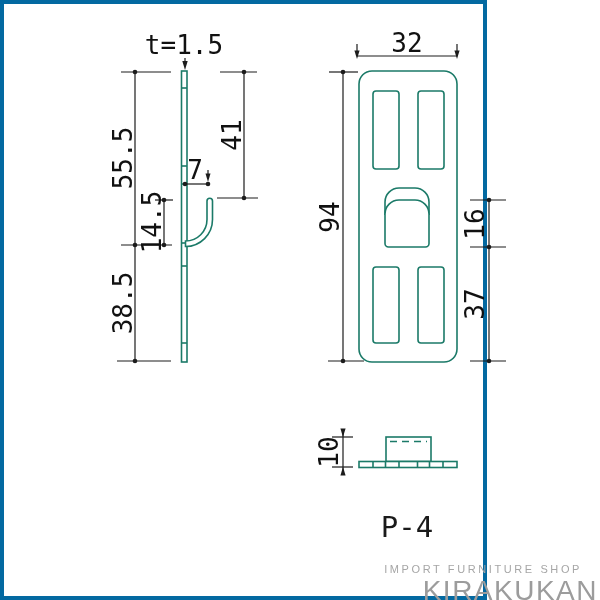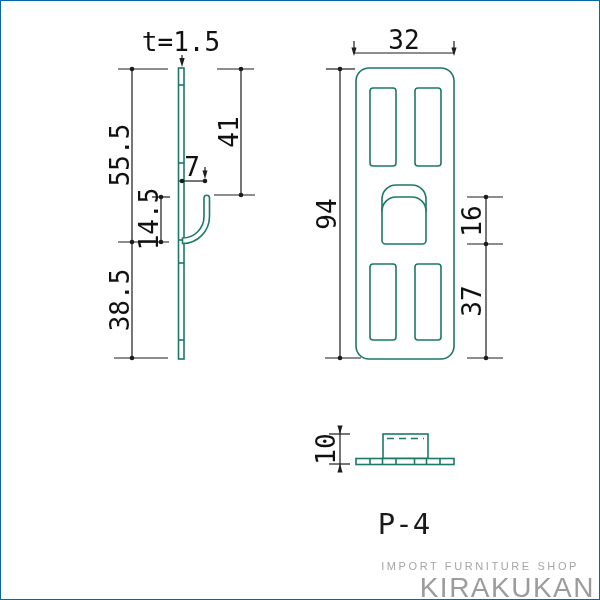--- a/index.html
+++ b/index.html
@@ -1,18 +1,18 @@
 <!DOCTYPE html>
 <html><head>
 <meta charset="utf-8">
 <style>
   html,body { margin:0; padding:0; background:#ffffff; }
   .canvas {
-    position:relative; width:600px; height:600px;
-    box-sizing:border-box; border:1px solid #0369a1; background:#ffffff;
+    position:relative; width:487px; height:600px;
+    box-sizing:border-box; border:4px solid #0369a1; background:#ffffff;
     font-family:"Liberation Sans", sans-serif;
   }
   svg { display:block; }
   .outline      { stroke:#1b7a68; stroke-width:1.6; fill:none; }
   .outline-fill { stroke:#1b7a68; stroke-width:1.6; fill:#ffffff; }
   .dashed       { stroke:#1b7a68; stroke-width:1.6; fill:none; stroke-dasharray:7 5; }
   .dim  { stroke:#1c1c1c; stroke-width:1.2; fill:none; }
   .dot  { fill:#1c1c1c; stroke:none; }
   .arr  { fill:#1c1c1c; stroke:none; }
   .dimtext {

